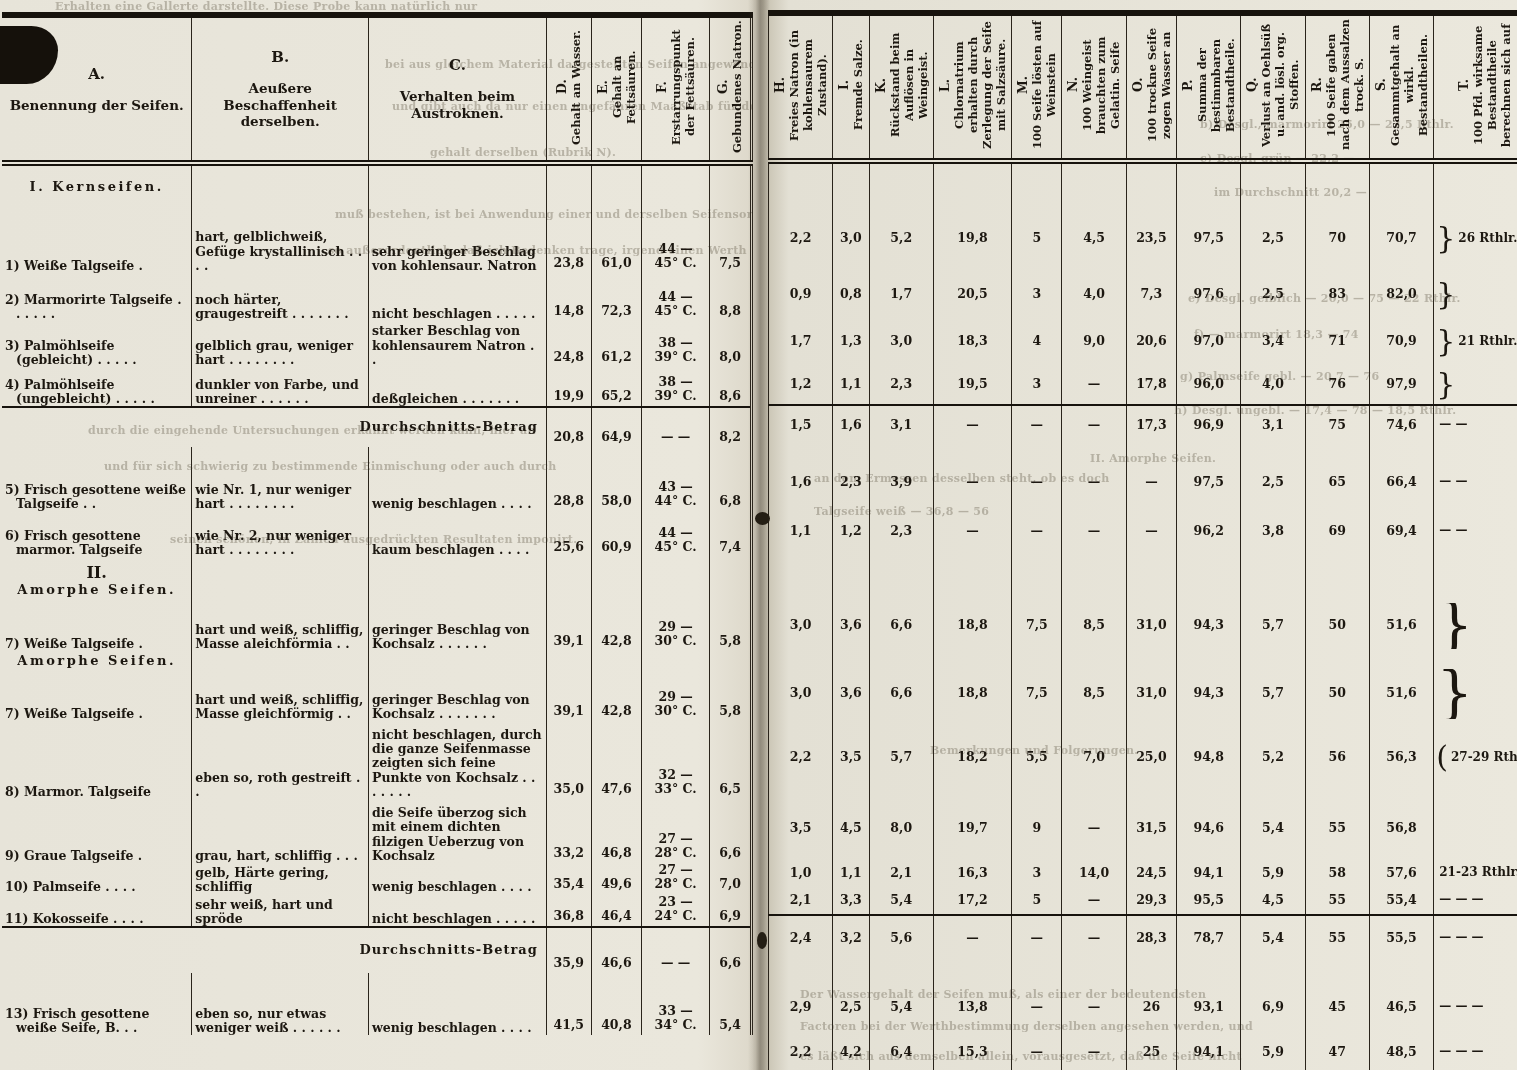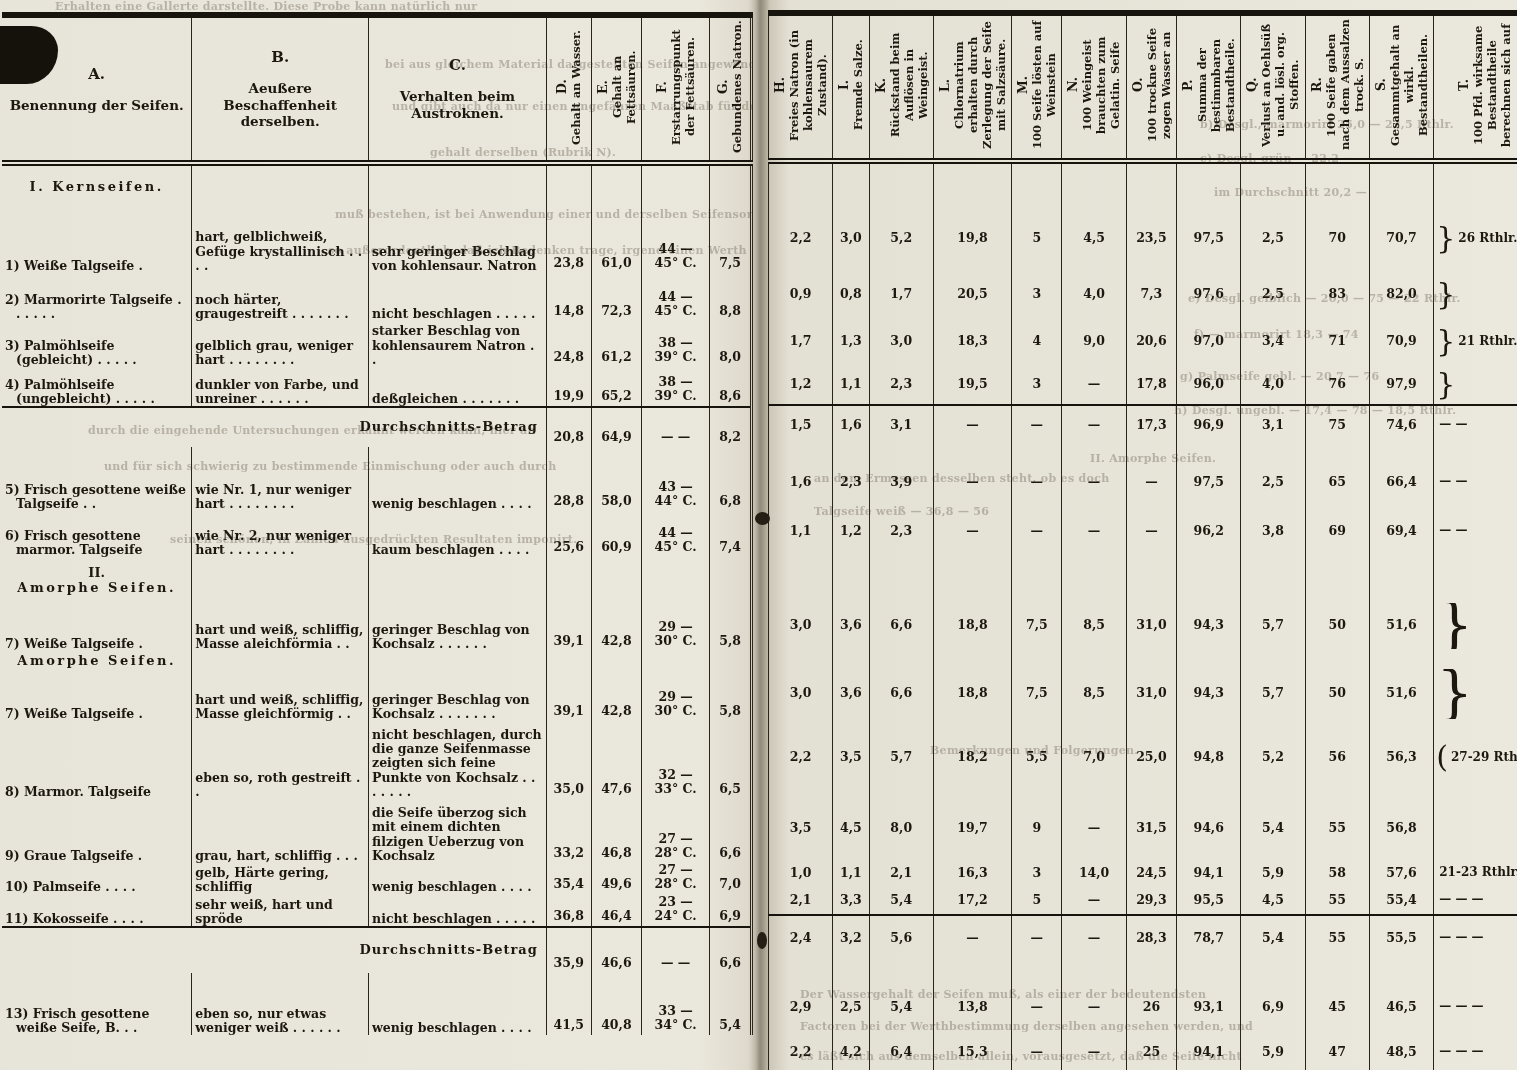--- a/index.html
+++ b/index.html
@@ -25,21 +25,21 @@
   .hhor{text-align:center;}
   .hletterblock{font-size:15px;margin-bottom:14px;}
   .hlabelblock{font-size:13.5px;line-height:1.25;}
   .rot{writing-mode:vertical-rl;transform:rotate(180deg);display:inline-block;
        height:136px;text-align:center;font-size:11.5px;line-height:1.22;}
   .rot .hletter{font-size:12.5px;}
   .num{text-align:center;padding-bottom:3px;}
   .page-right td{vertical-align:middle;padding-bottom:1px;}
   .cname{text-indent:-11px;padding-left:14px;}
   .section-row td{vertical-align:middle;}
-  .sectop{text-align:center;font-size:13px;}
+  .sectop{text-align:center;font-size:16px;}
   .seclabel{text-align:center;letter-spacing:2.5px;font-size:13px;white-space:nowrap;}
   .avglabel{text-align:right;padding-right:8px;letter-spacing:1px;vertical-align:middle;font-size:13px;}
   .rule-above td{border-top:2.5px solid #17130d;}
   .tcell{vertical-align:middle;white-space:nowrap;font-size:12px;padding-left:2px;}
   .brace{font-weight:normal;display:inline-block;vertical-align:middle;color:#1c1710;}
   .brace.sm{font-size:30px;line-height:.75;}
   .brace.tall{font-size:58px;line-height:.7;}
   .tlabel{vertical-align:middle;display:inline-block;padding-left:3px;}
   .bleed-frag{position:absolute;z-index:1;white-space:nowrap;font-weight:bold;font-size:11px;
               color:rgba(110,102,86,.40);filter:blur(0.5px);letter-spacing:.3px;}

